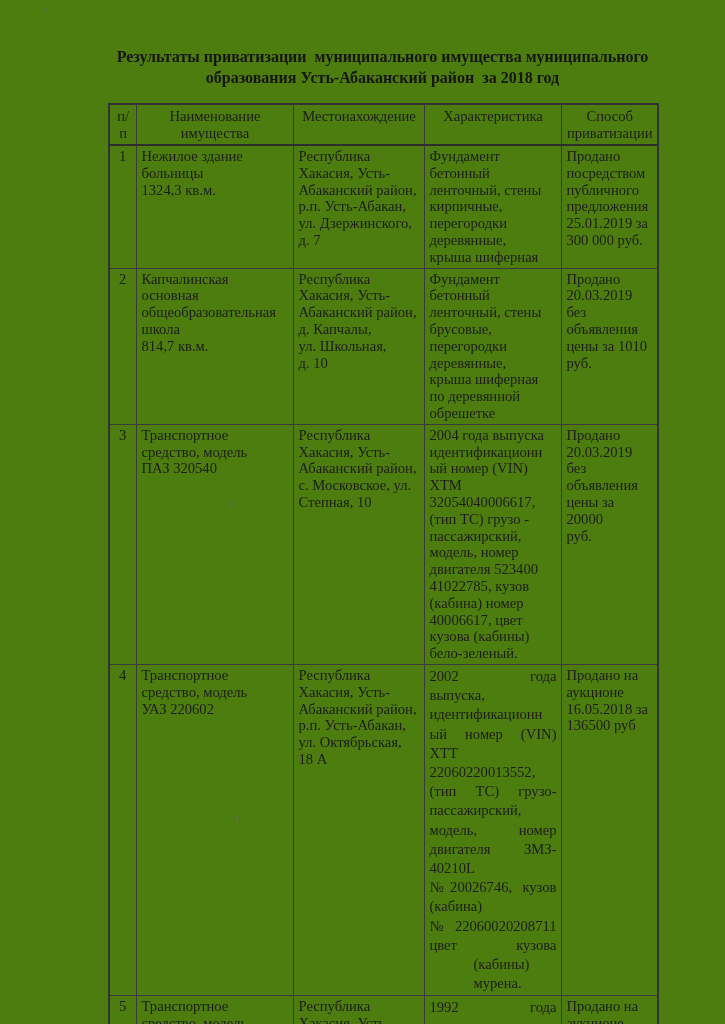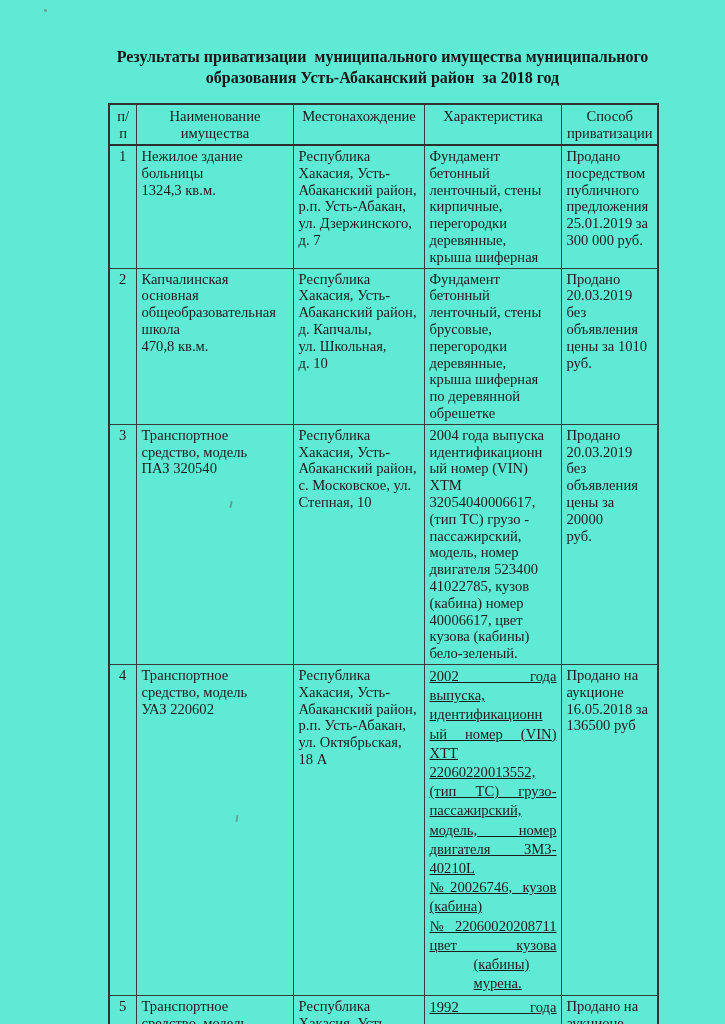--- a/index.html
+++ b/index.html
@@ -1,19 +1,19 @@
 <!DOCTYPE html>
 <html><head>
 <meta charset="utf-8">
 <style>
   html,body{margin:0;padding:0;background:#e8e8e8;}
   .page{
     position:relative;
     width:725px;height:1024px;
-    background:#5eead4;
+    background:#4d7c0f;
     overflow:hidden;
     font-family:"Liberation Serif","DejaVu Serif",serif;
     color:#1d1d1d;
     margin:0 auto;
   }
   .doc-title{
     position:absolute;
     left:108px;top:46px;width:549px;
     text-align:center;
     font-weight:bold;
@@ -52,21 +52,21 @@
     padding-top:3px;
   }
   table.priv td.num{text-align:center;padding-left:2px;padding-right:2px;}
   tr.hrow{height:37px;}
   tr.r1{height:117px;}
   tr.r2{height:151px;}
   tr.r3{height:234px;}
   tr.r4{height:310px;}
   tr.r5{height:36px;}
   tr.r5 td{border-bottom:1px solid #ababab;}
-  td.justcell{white-space:normal;padding-right:3px;text-decoration:underline;}
+  td.justcell{white-space:normal;padding-right:3px;}
   .jline{
     text-align:justify;
     text-align-last:justify;
     line-height:19.2px;
   }
   td.last-left .jline:last-child{text-align-last:left;margin-left:44px;}
   
   .artifact{position:absolute;background:#6b6b6b;border-radius:1px;}
   .a1{left:44px;top:9px;width:3px;height:3px;opacity:.55;}
   .a2{left:230px;top:501px;width:2px;height:7px;opacity:.6;transform:rotate(12deg);}
@@ -129,21 +129,21 @@
 предложения
 25.01.2019 за
 300 000 руб.</td>
       </tr>
       <tr class="r2">
         <td class="num">2</td>
         <td>Капчалинская
 основная
 общеобразовательная
 школа
-470,8 кв.м.</td>
+814,7 кв.м.</td>
         <td>Республика
 Хакасия, Усть-
 Абаканский район,
 д. Капчалы,
 ул. Школьная,
 д. 10</td>
         <td>Фундамент
 бетонный
 ленточный, стены
 брусовые,

